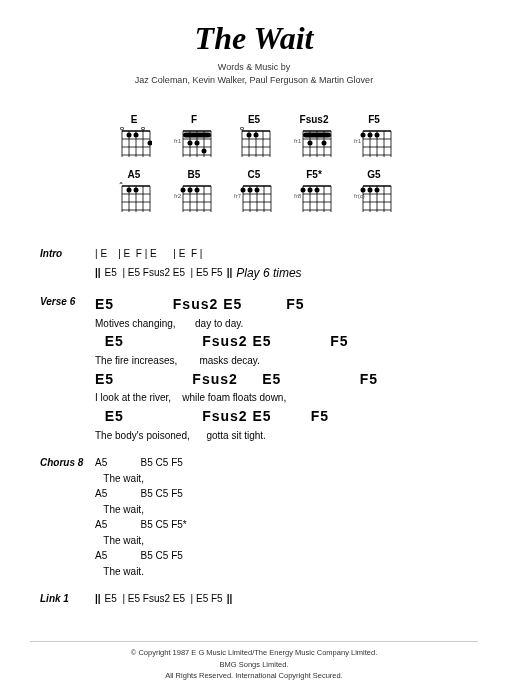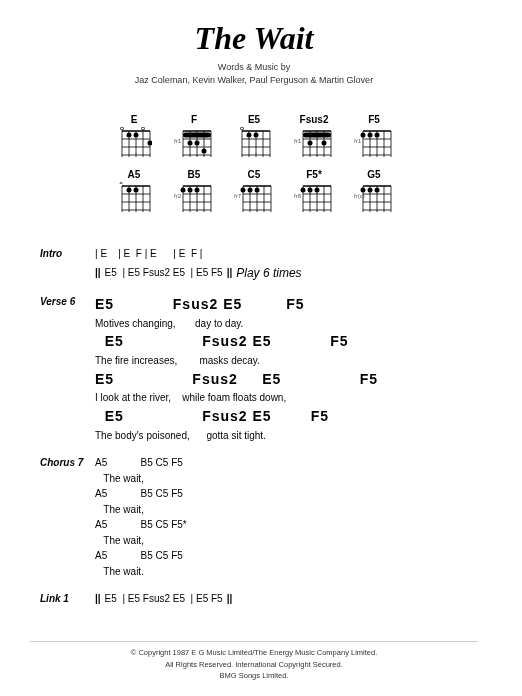--- a/index.html
+++ b/index.html
@@ -383,21 +383,21 @@
           <div class="lyric-line">I look at the river,&nbsp;&nbsp;&nbsp;&nbsp;while foam floats down,</div>
         </div>
         <div>
           <div class="chord-line">&nbsp;&nbsp;E5&nbsp;&nbsp;&nbsp;&nbsp;&nbsp;&nbsp;&nbsp;&nbsp;&nbsp;&nbsp;&nbsp;&nbsp;&nbsp;&nbsp;&nbsp;&nbsp;Fsus2 E5&nbsp;&nbsp;&nbsp;&nbsp;&nbsp;&nbsp;&nbsp;&nbsp;F5</div>
           <div class="lyric-line">The body's poisoned,&nbsp;&nbsp;&nbsp;&nbsp;&nbsp;&nbsp;gotta sit tight.</div>
         </div>
       </div>
     </div>
 
     <div class="section">
-      <div class="section-label">Chorus 7</div>
+      <div class="section-label">Chorus 8</div>
       <div class="section-content">
         <div>
           <div class="chorus-chord-line">A5&nbsp;&nbsp;&nbsp;&nbsp;&nbsp;&nbsp;&nbsp;&nbsp;&nbsp;&nbsp;&nbsp;&nbsp;B5 C5 F5</div>
           <div class="chorus-lyric-line">&nbsp;&nbsp;&nbsp;The wait,</div>
         </div>
         <div>
           <div class="chorus-chord-line">A5&nbsp;&nbsp;&nbsp;&nbsp;&nbsp;&nbsp;&nbsp;&nbsp;&nbsp;&nbsp;&nbsp;&nbsp;B5 C5 F5</div>
           <div class="chorus-lyric-line">&nbsp;&nbsp;&nbsp;The wait,</div>
         </div>
         <div>
@@ -419,16 +419,16 @@
           <span>E5 &nbsp;| E5 Fsus2 E5 &nbsp;| E5 F5</span>
           <span style="font-weight:bold;">||</span>
         </div>
       </div>
     </div>
 
   </div>
 
   <div class="footer">
     <div>© Copyright 1987 E G Music Limited/The Energy Music Company Limited.</div>
+    <div>BMG Songs Limited.</div>
     <div>All Rights Reserved. International Copyright Secured.</div>
-    <div>BMG Songs Limited.</div>
   </div>
 </div>
 
 </body></html>

